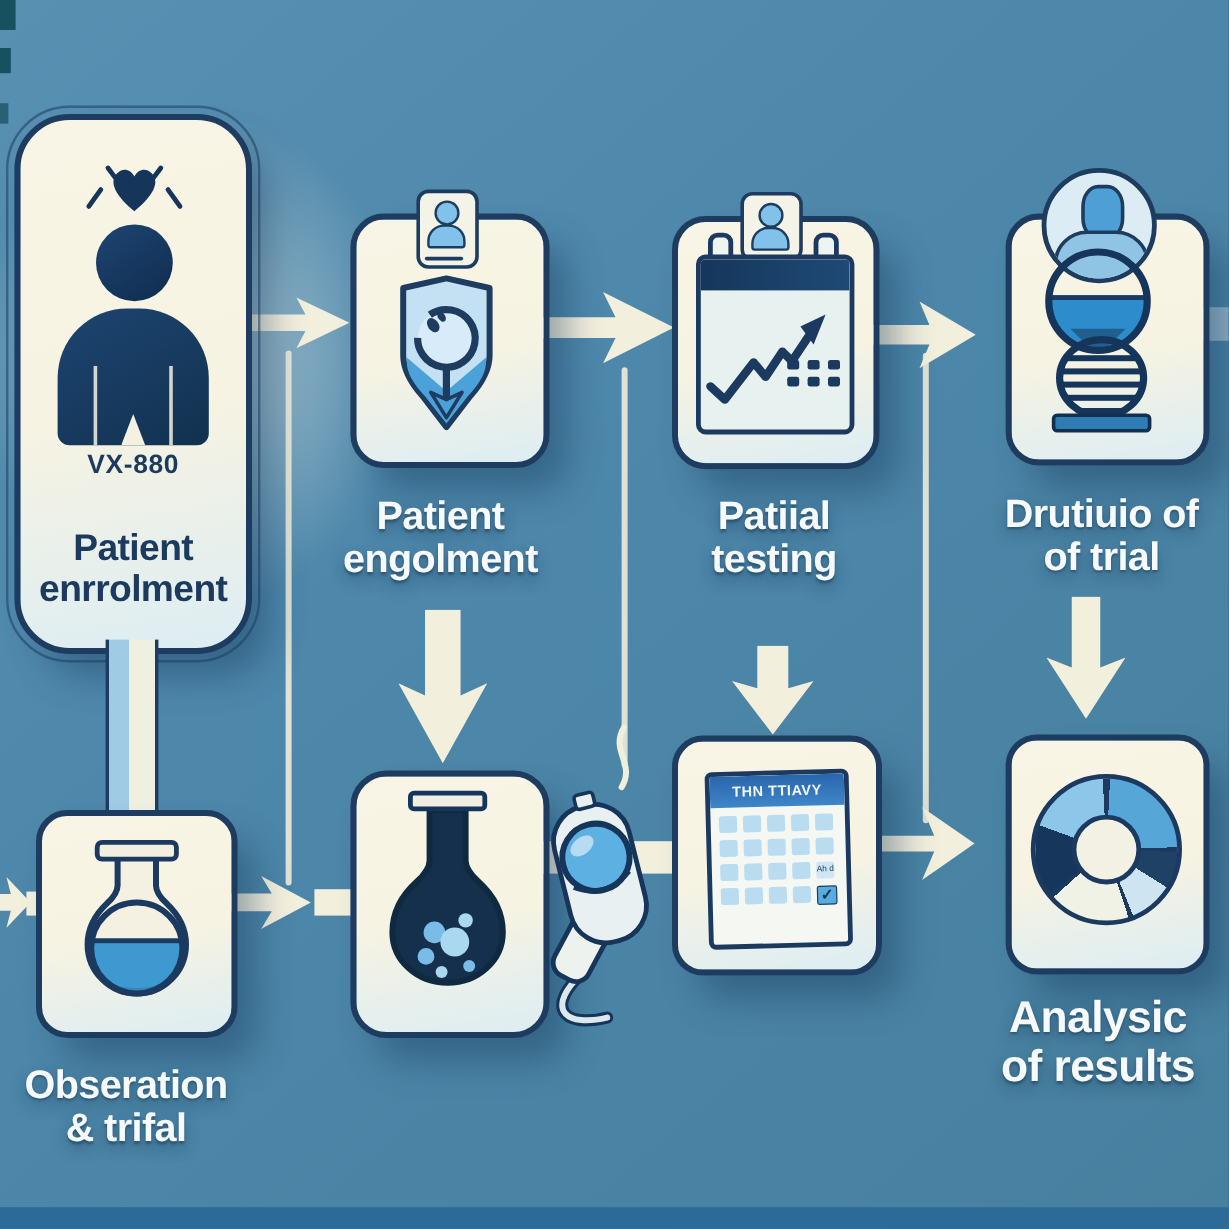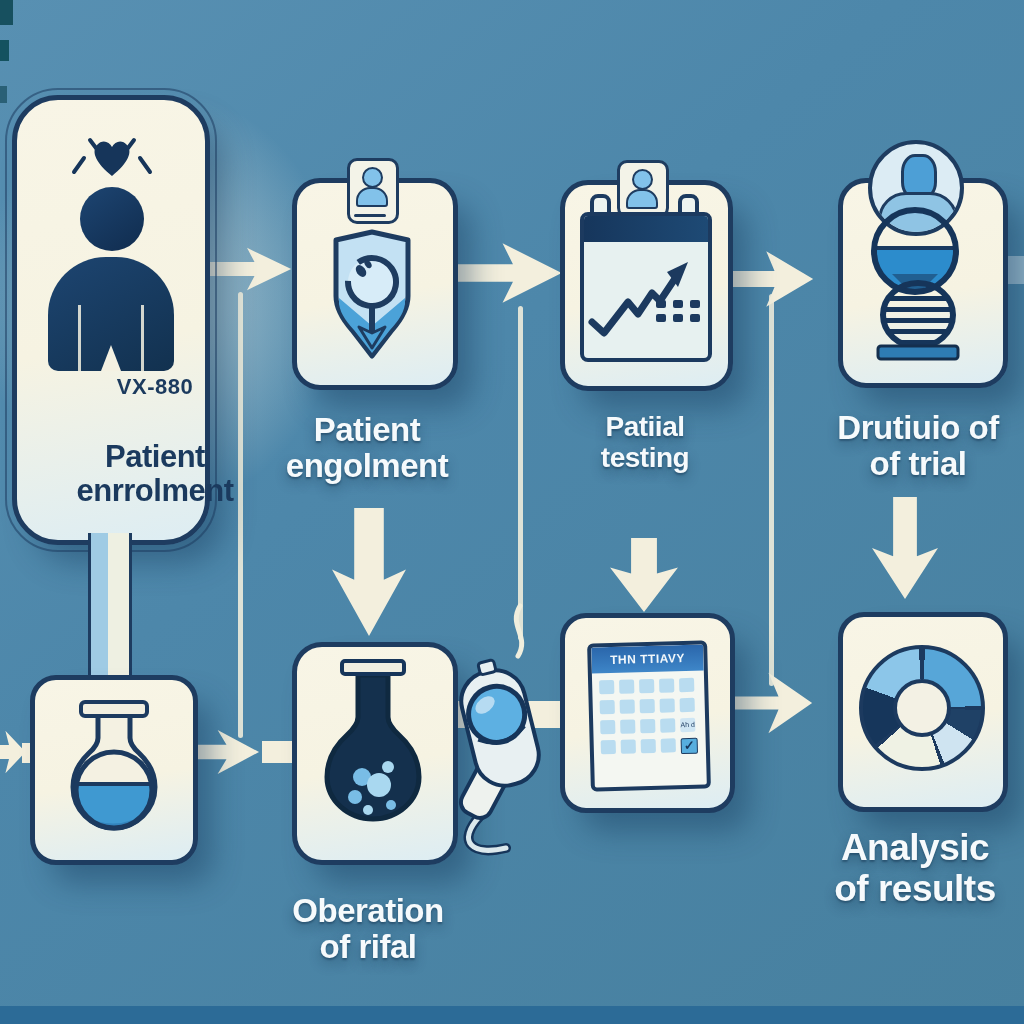--- a/index.html
+++ b/index.html
@@ -8,21 +8,21 @@
          font-family:"Liberation Sans",sans-serif;}
   .abs{position:absolute;}
   .glow{background:radial-gradient(closest-side,rgba(252,250,238,.55),rgba(252,250,238,0) 72%);}
   .card{position:absolute;background:linear-gradient(170deg,#f8f5e6 0%,#f6f3e2 55%,#ddedf3 100%);
         border:5px solid #1e3c60;box-shadow:18px 22px 30px -4px rgba(20,55,88,.42);}
   .arrow,.vline,.stub{position:absolute;background:#f3efdd;}
   .vline{width:5px;border-radius:3px;opacity:.88;}
   .label{position:absolute;text-align:center;font-weight:700;color:#f6fafc;
          white-space:pre-line;line-height:1.1;letter-spacing:-.5px;
          text-shadow:0 2px 2px rgba(18,48,75,.45),0 6px 12px rgba(18,48,75,.38);}
-  .label-navy{color:#1b3a5e;text-shadow:none;margin-left:44px;}
+  .label-navy{color:#1b3a5e;text-shadow:none;}
   .badge{position:absolute;width:46px;background:#f3f3e8;border:3px solid #1e3c60;border-radius:10px;}
   .badge .b-head{position:absolute;left:12px;top:6px;width:17px;height:17px;border-radius:50%;
                  background:#82c2ea;border:2px solid #1e3c60;}
   .badge .b-body{position:absolute;left:6px;top:26px;width:28px;height:16px;
                  border-radius:14px 14px 3px 3px;background:#82c2ea;border:2px solid #1e3c60;}
   .badge .b-line{position:absolute;left:4px;bottom:4px;width:32px;height:3px;background:#1e3c60;border-radius:2px;}
   .cell{width:15px;height:14px;background:#b9dcf0;border-radius:2px;}
   .edge-artifact{position:absolute;background:#17505f;}
 </style>
 </head>
@@ -81,20 +81,22 @@
         </clipPath>
       <g clip-path="url(#bulbClip)">
         <rect x="8" y="88" width="84" height="50" fill="#3f99d1"></rect>
         <rect x="8" y="88" width="84" height="4" fill="#1c3a5f"></rect>
         <path d="M14 118 Q50 142 88 116 L88 140 L14 140 Z" fill="#2c7ab2" opacity=".65"></path>
       </g>
       <circle cx="50" cy="96" r="38" fill="none" stroke="#1c3a5f" stroke-width="5"></circle>
       <rect x="17" y="8" width="66" height="14" rx="4" fill="#f2efe0" stroke="#1c3a5f" stroke-width="4"></rect>
     </svg>
   </div>
+  <div class="label" style="left:0px;top:886px;width:210px;font-size:33px;">Obseration
+&amp; trifal</div>
 
   <div class="card" style="left:292px;top:178px;width:156px;height:202px;border-radius:28px;"></div>
   <div class="badge" style="left:347px;top:158px;height:60px;">
     <div class="b-head"></div>
     <div class="b-body"></div>
     <div class="b-line"></div>
   </div>
   <svg class="abs" style="left:326px;top:226px;" width="92" height="140" viewBox="0 0 92 140">
     <path d="M46 6 L82 14 L82 70 Q82 86 66 104 L46 130 L26 104 Q10 86 10 70 L10 14 Z" fill="#c3e1f3" stroke="#1e3c60" stroke-width="5" stroke-linejoin="round"></path>
     <path d="M13 72 L46 100 L79 72 L79 76 Q79 88 64 104 L46 127 L28 104 Q13 88 13 76 Z" fill="#4ba2d8"></path>
@@ -124,21 +126,21 @@
       <div class="abs" style="left:72px;top:84px;width:46px;height:26px;display:grid;grid-template-columns:repeat(3,10px);grid-auto-rows:8px;gap:6px 7px;">
         <div style="background:#1c3a5f;border-radius:2px;"></div>
           <div style="background:#1c3a5f;border-radius:2px;"></div>
           <div style="background:#1c3a5f;border-radius:2px;"></div>
         <div style="background:#1c3a5f;border-radius:2px;"></div>
           <div style="background:#1c3a5f;border-radius:2px;"></div>
           <div style="background:#1c3a5f;border-radius:2px;"></div>
       </div>
     </div>
   </div>
-  <div class="label" style="left:545px;top:412px;width:200px;font-size:28px;">Patiial
+  <div class="label" style="left:545px;top:412px;width:200px;font-size:33px;">Patiial
 testing</div>
 
   <div class="card" style="left:838px;top:178px;width:160px;height:200px;border-radius:28px;"></div>
   <div class="abs" style="left:868px;top:140px;width:88px;height:88px;border-radius:50%;border:4px solid #1e3c60;background:#dcecf4;overflow:hidden;">
     <div class="abs" style="left:29px;top:10px;width:30px;height:40px;border-radius:14px/18px;background:#4d9fd6;border:3px solid #1e3c60;"></div>
     <div class="abs" style="left:6px;top:48px;width:74px;height:44px;border-radius:28px 28px 0 0;background:#8fc4e4;border:3px solid #1e3c60;"></div>
   </div>
   <svg class="abs" style="left:862px;top:204px;" width="110" height="158" viewBox="0 0 110 158">
     <clipPath id="topBulb">
         <circle cx="53" cy="47" r="41"></circle>
@@ -170,22 +172,20 @@
       <path d="M43 20 L43 62 Q43 70 32 80 Q12 98 12 122 a46 42 0 0 0 92 0 Q104 98 84 80 Q73 70 73 62 L73 20 Z" fill="#14304d" stroke="#0f2940" stroke-width="5" stroke-linejoin="round"></path>
       <circle cx="47" cy="122" r="9" fill="#79bde6"></circle>
       <circle cx="64" cy="130" r="12" fill="#a9d8f0"></circle>
       <circle cx="40" cy="142" r="7" fill="#79bde6"></circle>
       <circle cx="53" cy="155" r="5" fill="#a9d8f0"></circle>
       <circle cx="76" cy="150" r="5" fill="#79bde6"></circle>
       <circle cx="73" cy="112" r="6" fill="#a9d8f0"></circle>
       <rect x="27" y="6" width="62" height="13" rx="3" fill="#f0eee0" stroke="#16355a" stroke-width="4"></rect>
     </svg>
   </div>
-  <div class="label" style="left:243px;top:893px;width:250px;font-size:33px;">Oberation
-of rifal</div>
 
   <svg class="abs" style="left:442px;top:598px;" width="120" height="270" viewBox="0 0 120 270">
     <path d="M78 8 C66 28 88 38 76 58" fill="none" stroke="#f0eedd" stroke-width="5" stroke-linecap="round"></path>
     <path d="M38 218 C14 244 30 258 64 250" fill="none" stroke="#16355a" stroke-width="10" stroke-linecap="round"></path>
     <path d="M38 218 C14 244 30 258 64 250" fill="none" stroke="#dbe8ec" stroke-width="5" stroke-linecap="round"></path>
     <g transform="rotate(28 42 192)">
       <rect x="26" y="160" width="32" height="60" rx="12" fill="#eef2ee" stroke="#16355a" stroke-width="4"></rect>
     </g>
     <g transform="rotate(-14 58 130)">
       <rect x="26" y="72" width="64" height="116" rx="30" fill="#e8f0f2" stroke="#16355a" stroke-width="4"></rect>

